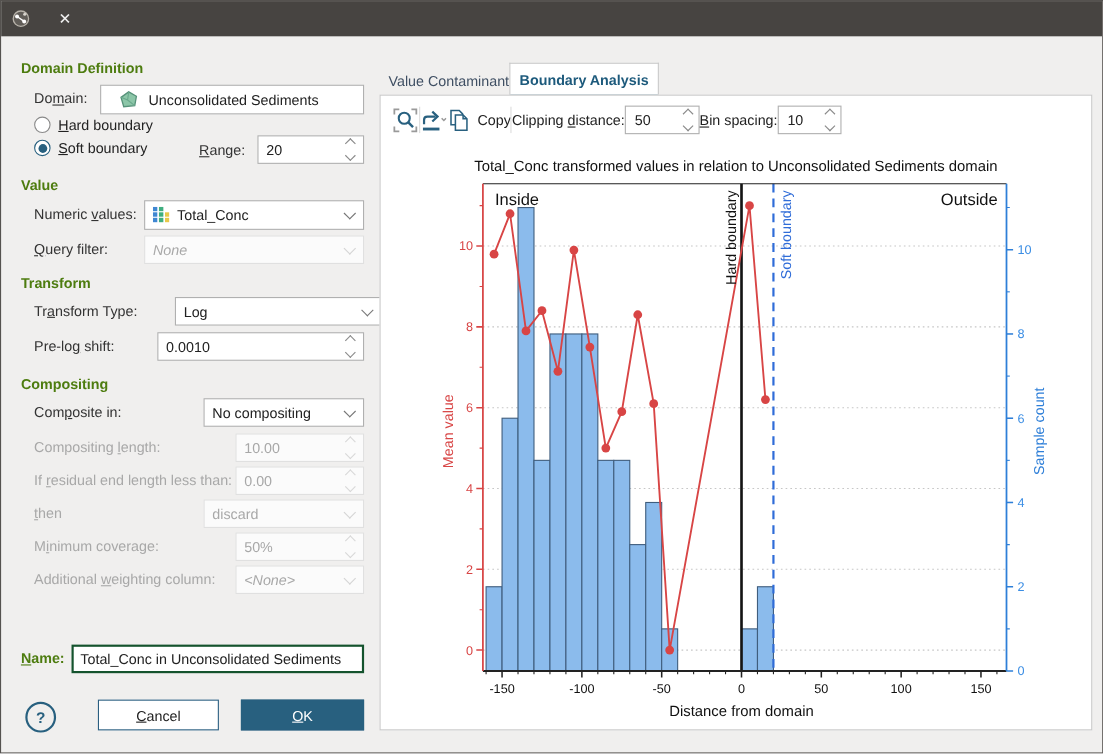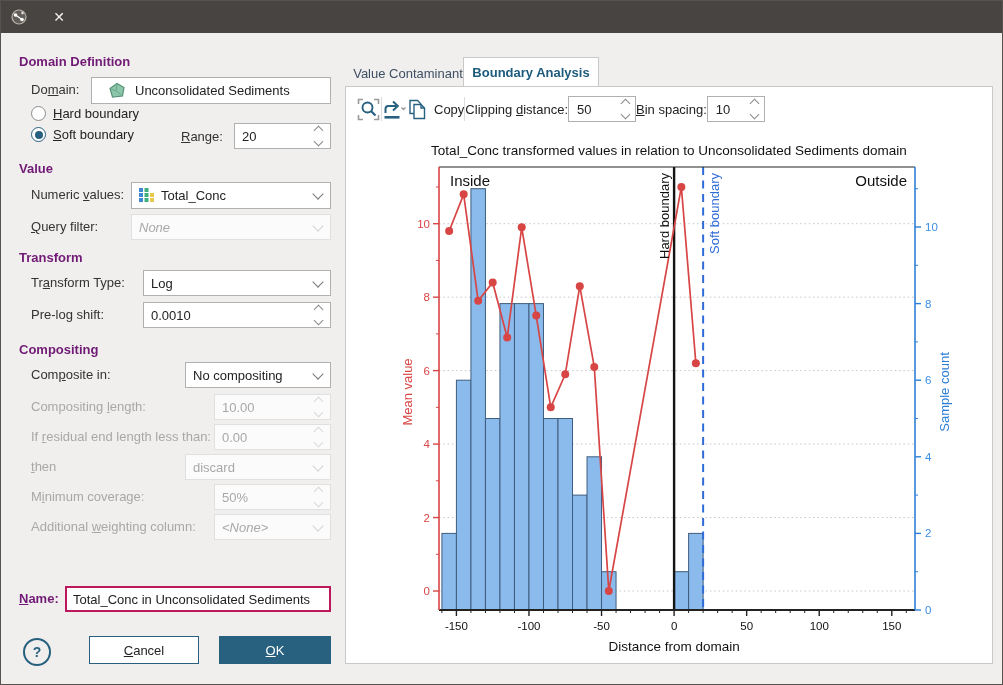--- a/index.html
+++ b/index.html
@@ -7,42 +7,42 @@
   .window{width:1003px;height:685px;position:relative;margin:0 auto;background:#f0efee;
     border:1px solid #55524f;box-sizing:border-box;font-family:"Liberation Sans",sans-serif;
     font-size:13px;color:#222;overflow:hidden;}
   .titlebar{height:32px;background:#474441;color:#fff;display:flex;align-items:center;padding:0 0 0 9px;}
   .titlebar .ticon{margin-right:9px;display:flex;}
   .title-text{flex:1;font-size:13px;}
   .close-btn{width:44px;height:32px;display:flex;align-items:center;justify-content:center;
     color:#f0f0f0;font-size:14px;}
   .body{position:relative;height:651px;}
   
-  .section-h{position:absolute;left:18px;font-weight:bold;color:#701a75;}
+  .section-h{position:absolute;left:18px;font-weight:bold;color:#4d7c0f;}
   .flabel{position:absolute;left:30px;color:#333;white-space:nowrap;}
   .flabel.dis{color:#a8a8a8;}
   .ctrl{position:absolute;box-sizing:border-box;height:26px;background:#fff;border:1px solid #b0b0b0;
     display:flex;align-items:center;padding:0 5px 0 7px;}
   .ctrl.dis{background:#fbfbfb;border-color:#e0e0e0;color:#a8a8a8;}
   .ctrl .val{flex:1;white-space:nowrap;overflow:hidden;}
   .ital{font-style:italic;color:#a8a8a8;}
   .chev-d{width:7px;height:7px;border-right:1.5px solid #777;border-bottom:1.5px solid #777;
     transform:rotate(45deg);margin:-3px 3px 0 4px;flex:none;}
   .dis .chev-d{border-color:#d4d4d4;}
   .spin-btns{display:flex;flex-direction:column;align-items:center;gap:4px;margin-left:auto;padding-right:3px;flex:none;}
   .sc{width:6px;height:6px;border-left:1.5px solid #8a8a8a;border-top:1.5px solid #8a8a8a;flex:none;}
   .sc.up{transform:rotate(45deg);}
   .sc.dn{transform:rotate(225deg);}
   .dis .sc{border-color:#d8d8d8;}
   .radio-row{position:absolute;display:flex;align-items:center;gap:7px;}
   .radio{width:13px;height:13px;border-radius:50%;border:1px solid #8a8a8a;background:#fff;position:relative;flex:none;}
   .radio.on{border-color:#28607f;}
   .radio.on::after{content:"";position:absolute;left:2.5px;top:2.5px;right:2.5px;bottom:2.5px;
     background:#28607f;border-radius:50%;}
-  .name-input{position:absolute;box-sizing:border-box;height:26px;border:2px solid #be185d;
+  .name-input{position:absolute;box-sizing:border-box;height:26px;border:2px solid #14532d;
     background:#fff;font-family:"Liberation Sans",sans-serif;font-size:13px;color:#222;padding:0 6px;}
   .btn{position:absolute;height:28px;box-sizing:border-box;display:flex;align-items:center;
     justify-content:center;font-size:13px;}
   .btn.cancel{background:#fff;border:1px solid #2a5e80;color:#222;}
   .btn.ok{background:#28607f;border:1px solid #28607f;color:#fff;}
   .help{position:absolute;width:24px;height:24px;border-radius:50%;border:2px solid #28607f;
     color:#28607f;display:flex;align-items:center;justify-content:center;font-size:14px;font-weight:bold;background:#f0efee;}
   
   .right-panel{position:absolute;left:344px;top:13px;width:649px;height:632px;}
   .tab{position:absolute;display:flex;align-items:center;justify-content:center;box-sizing:border-box;}
@@ -129,21 +129,21 @@
       <i class="chev-d"></i>
     </div>
     <div class="flabel" style="top:186px"><u>Q</u>uery filter:</div>
     <div class="ctrl dis" style="top:181px;left:130px;width:200px">
       <span class="val ital">None</span>
       <i class="chev-d"></i>
     </div>
 
     <div class="section-h" style="top:217px">Transform</div>
     <div class="flabel" style="top:242px">Tr<u>a</u>nsform Type:</div>
-    <div class="ctrl" style="top:237px;left:142px;width:188px">
+    <div class="ctrl" style="top:237px;left:158px;width:188px">
       <span class="val">Log</span>
       <i class="chev-d"></i>
     </div>
     <div class="flabel" style="top:274px">Pre-lo<u>g</u> shift:</div>
     <div class="ctrl" style="top:269px;left:142px;width:188px">
       <span class="val">0.0010</span>
       <span class="spin-btns">
           <i class="sc up"></i>
           <i class="sc dn"></i>
         </span>

